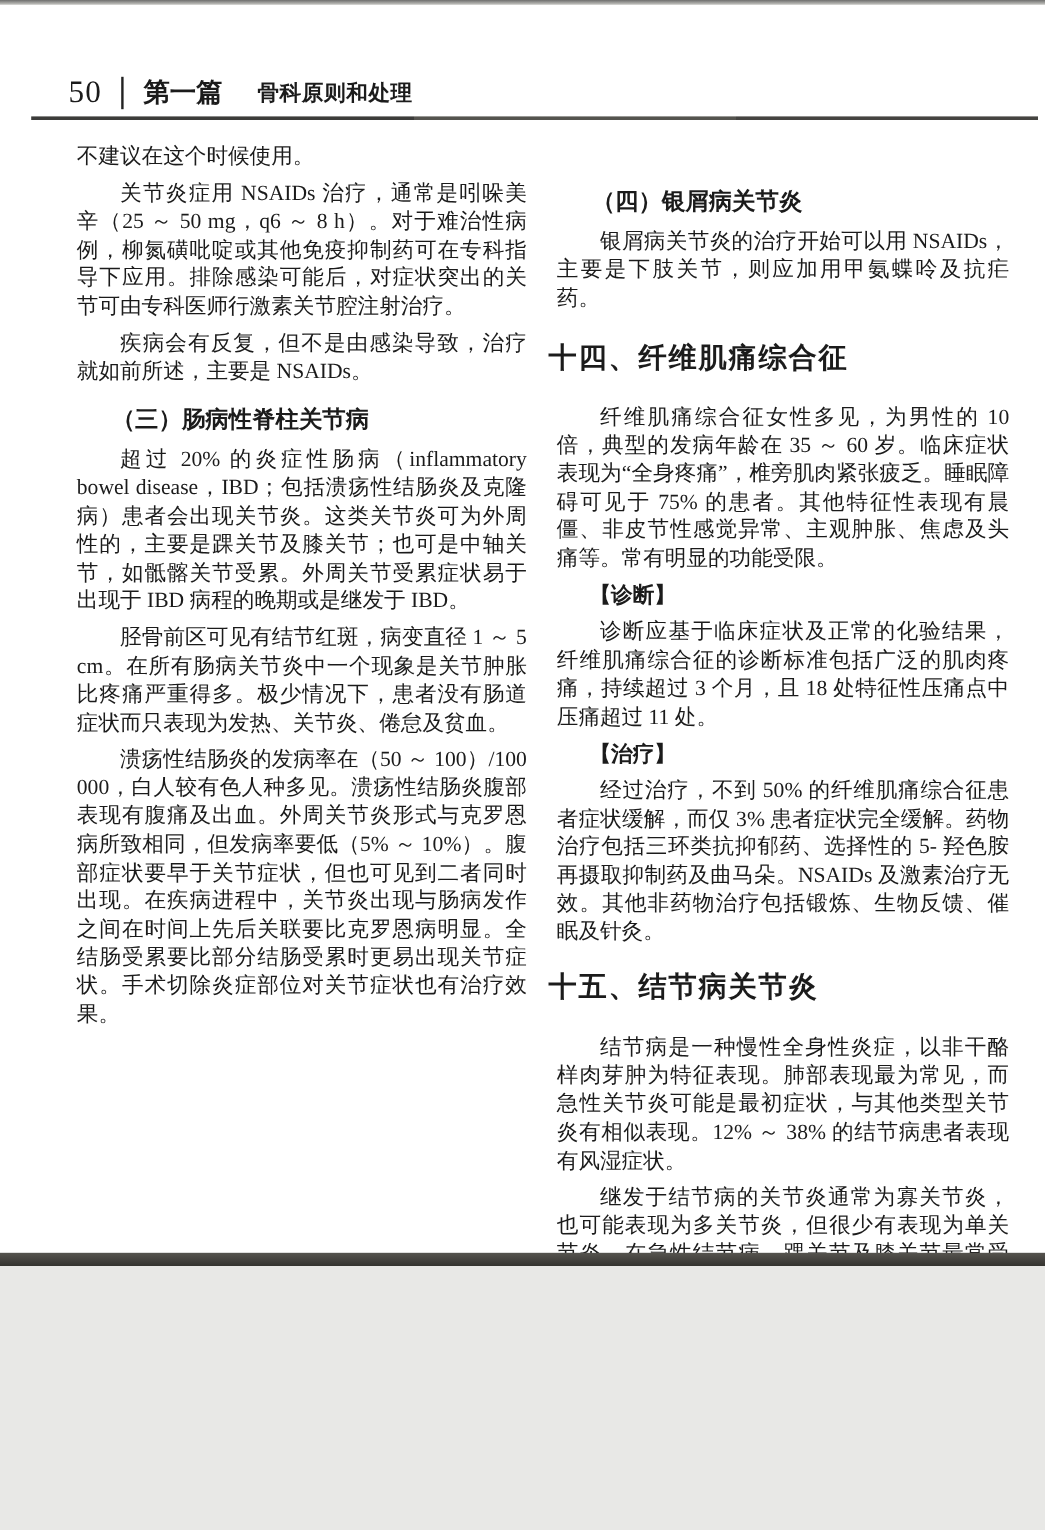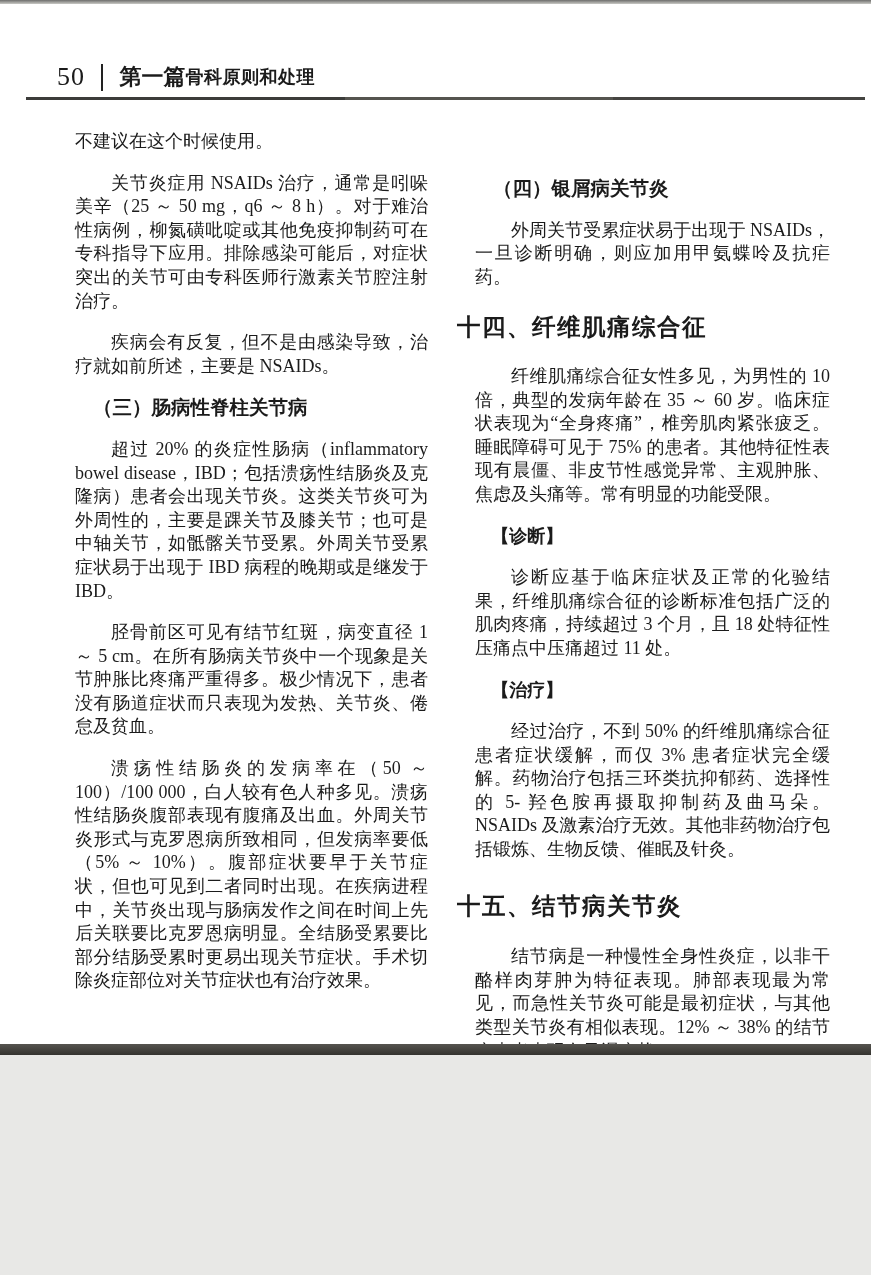--- a/index.html
+++ b/index.html
@@ -33,57 +33,57 @@
   }
   .header-divider{
     display:inline-block;width:1.5px;height:27px;
     background:#222;margin:0 17px 0 16px;
   }
   .part-label{
     font-weight:bold;font-size:22px;
     font-family:"Liberation Sans","DejaVu Sans",sans-serif;
   }
   .part-title{
-    font-weight:bold;font-size:18px;margin-left:0;
+    font-weight:bold;font-size:18px;margin-left:29px;
     font-family:"Liberation Sans","DejaVu Sans",sans-serif;
     letter-spacing:.5px;
   }
   .header-rule{
     position:absolute;top:97px;left:26px;right:6px;height:2.5px;
     background:linear-gradient(90deg,#3c3c3a 0 38%,#55544f 38% 70%,#454441 70%);
   }
   .columns{
     position:absolute;top:112px;left:57px;
     display:flex;gap:11px;
   }
   .col{width:389px;font-size:18px;line-height:23.6px;}
   .col.right{width:391px;}
   .col p{
-    margin:18px;
+    margin:7px;
     text-indent:2em;
     text-align:justify;
     text-justify:inter-character;
   }
   .col p.cont{text-indent:0;}
   .h3{
     font-weight:bold;
     font-size:19.5px;
     font-family:"Liberation Sans","DejaVu Sans",sans-serif;
     text-indent:1.85em;
     margin:17px 0 9px 0;
   }
-  .h3.gapped{margin-top:65px;}
+  .h3.gapped{margin-top:45px;}
   .h2{
     font-weight:bold;
     font-size:23.5px;
     font-family:"Liberation Sans","DejaVu Sans",sans-serif;
     letter-spacing:1.5px;
     margin:27px 0 25px 0;
   }
-  .h2.second{margin-top:33px;margin-bottom:27px;}
+  .h2.second{margin-top:22px;margin-bottom:27px;}
   .label{font-weight:bold;text-indent:1.9em;}
 </style>
 </head>
 <body>
 
 <div class="page">
 
   <div class="scan-edge-top"></div>
 
   <header class="page-header">
@@ -102,21 +102,21 @@
       <p>关节炎症用 NSAIDs 治疗，通常是吲哚美辛（25 ～ 50 mg，q6 ～ 8 h）。对于难治性病例，柳氮磺吡啶或其他免疫抑制药可在专科指导下应用。排除感染可能后，对症状突出的关节可由专科医师行激素关节腔注射治疗。</p>
       <p>疾病会有反复，但不是由感染导致，治疗就如前所述，主要是 NSAIDs。</p>
       <div class="h3">（三）肠病性脊柱关节病</div>
       <p>超过 20% 的炎症性肠病（inflammatory bowel disease，IBD；包括溃疡性结肠炎及克隆病）患者会出现关节炎。这类关节炎可为外周性的，主要是踝关节及膝关节；也可是中轴关节，如骶髂关节受累。外周关节受累症状易于出现于 IBD 病程的晚期或是继发于 IBD。</p>
       <p>胫骨前区可见有结节红斑，病变直径 1 ～ 5 cm。在所有肠病关节炎中一个现象是关节肿胀比疼痛严重得多。极少情况下，患者没有肠道症状而只表现为发热、关节炎、倦怠及贫血。</p>
       <p>溃疡性结肠炎的发病率在（50 ～ 100）/100 000，白人较有色人种多见。溃疡性结肠炎腹部表现有腹痛及出血。外周关节炎形式与克罗恩病所致相同，但发病率要低（5% ～ 10%）。腹部症状要早于关节症状，但也可见到二者同时出现。在疾病进程中，关节炎出现与肠病发作之间在时间上先后关联要比克罗恩病明显。全结肠受累要比部分结肠受累时更易出现关节症状。手术切除炎症部位对关节症状也有治疗效果。</p>
     </section>
 
     <section class="col right">
       <div class="h3 gapped">（四）银屑病关节炎</div>
-      <p>外周关节受累症状易于出现于 NSAIDs，一旦诊断明确，则应加用甲氨蝶呤及抗疟药。</p>
+      <p>银屑病关节炎的治疗开始可以用 NSAIDs，主要是下肢关节，则应加用甲氨蝶呤及抗疟药。</p>
       <div class="h2">十四、纤维肌痛综合征</div>
       <p>纤维肌痛综合征女性多见，为男性的 10 倍，典型的发病年龄在 35 ～ 60 岁。临床症状表现为“全身疼痛”，椎旁肌肉紧张疲乏。睡眠障碍可见于 75% 的患者。其他特征性表现有晨僵、非皮节性感觉异常、主观肿胀、焦虑及头痛等。常有明显的功能受限。</p>
       <div class="label">【诊断】</div>
       <p>诊断应基于临床症状及正常的化验结果，纤维肌痛综合征的诊断标准包括广泛的肌肉疼痛，持续超过 3 个月，且 18 处特征性压痛点中压痛超过 11 处。</p>
       <div class="label">【治疗】</div>
       <p>经过治疗，不到 50% 的纤维肌痛综合征患者症状缓解，而仅 3% 患者症状完全缓解。药物治疗包括三环类抗抑郁药、选择性的 5- 羟色胺再摄取抑制药及曲马朵。NSAIDs 及激素治疗无效。其他非药物治疗包括锻炼、生物反馈、催眠及针灸。</p>
       <div class="h2 second">十五、结节病关节炎</div>
       <p>结节病是一种慢性全身性炎症，以非干酪样肉芽肿为特征表现。肺部表现最为常见，而急性关节炎可能是最初症状，与其他类型关节炎有相似表现。12% ～ 38% 的结节病患者表现有风湿症状。</p>
       <p>继发于结节病的关节炎通常为寡关节炎，也可能表现为多关节炎，但很少有表现为单关节炎。在急性结节病，踝关节及膝关节最常受累，对称性踝关节炎对诊断结节病关节炎有很高的特异性和敏感性。71% 的急性结</p>
     </section>

